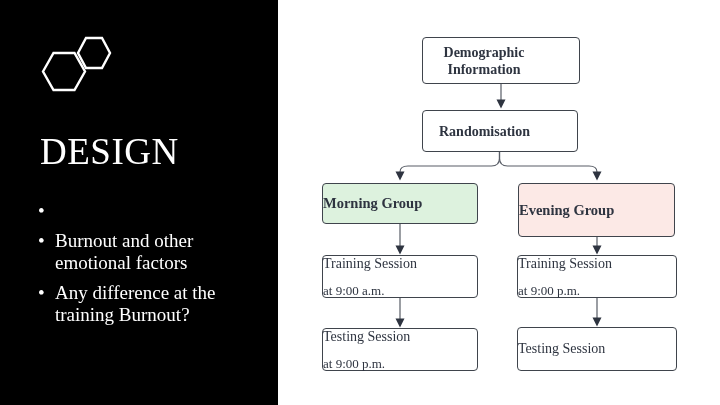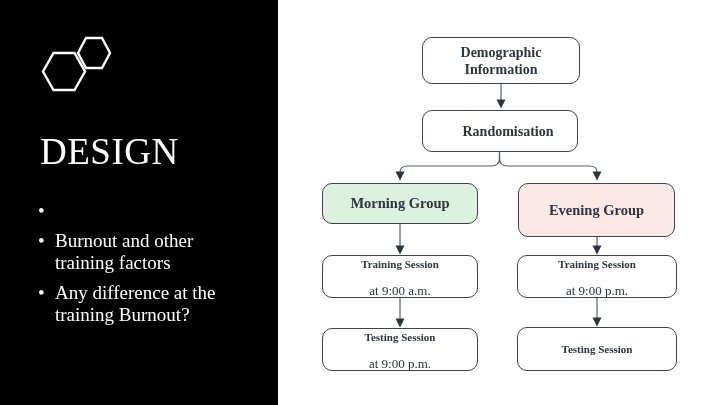--- a/index.html
+++ b/index.html
@@ -36,26 +36,26 @@
     font-size:19px;line-height:22px;
   }
   .bullets li{display:flex;margin:0 0 8px 0;}
   .bullets .marker{flex:0 0 17px;}
   .bullets b{font-weight:700;}
   
   .connectors{position:absolute;left:0;top:0;z-index:1;}
   .node{
     position:absolute;z-index:2;box-sizing:border-box;
     background:#fff;border:1.4px solid var(--node-border,#3f444c);
-    border-radius:10px;color:var(--node-text,#2e3440);
-    display:flex;flex-direction:column;align-items:center;justify-content:center;
+    border-radius:4px;color:var(--node-text,#2e3440);
+    display:flex;flex-direction:column;align-items:flex-start;justify-content:center;
     text-align:center;
   }
   .node-label{font-weight:700;font-size:14px;line-height:17px;}
-  .node-title{font-weight:700;font-size:11px;line-height:16px;}
+  .node-title{font-weight:400;font-size:14px;line-height:16px;}
   .node-sub{font-size:13px;line-height:15px;margin-top:11px;}
   .narrow{display:block;max-width:122px;}
   #demographic     {left:422px;top:37px; width:158px;height:47px;}
   #randomisation   {left:422px;top:110px;width:156px;height:42px;padding-left:16px;}
   #morning-group   {left:322px;top:183px;width:156px;height:41px;background:var(--morning-fill,#ddf2de);font-family:Liberation Serif, serif;}
   #evening-group   {left:518px;top:183px;width:157px;height:54px;background:var(--evening-fill,#fce9e6);}
   #morning-group .node-label,#evening-group .node-label{font-size:14.5px;}
   #morning-training{left:322px;top:255px;width:156px;height:43px;}
   #evening-training{left:517px;top:255px;width:160px;height:43px;}
   #morning-testing {left:322px;top:328px;width:156px;height:43px;}
@@ -75,21 +75,21 @@
     </svg>
 
     <h1 class="slide-title">DESIGN</h1>
 
     <ul class="bullets">
       <li>
         <span class="marker">•</span>
       </li>
       <li>
         <span class="marker">•</span>
-        <span class="btext">Burnout and other training factors</span>
+        <span class="btext">Burnout and other emotional factors</span>
       </li>
       <li>
         <span class="marker">•</span>
         <span class="btext">Any difference at the training Burnout?</span>
       </li>
     </ul>
   </div>
 
   <svg class="connectors" width="720" height="405" viewBox="0 0 720 405">
 

